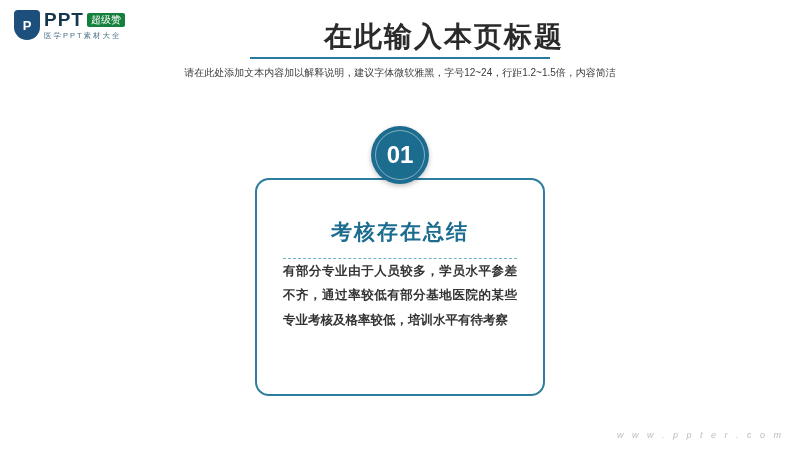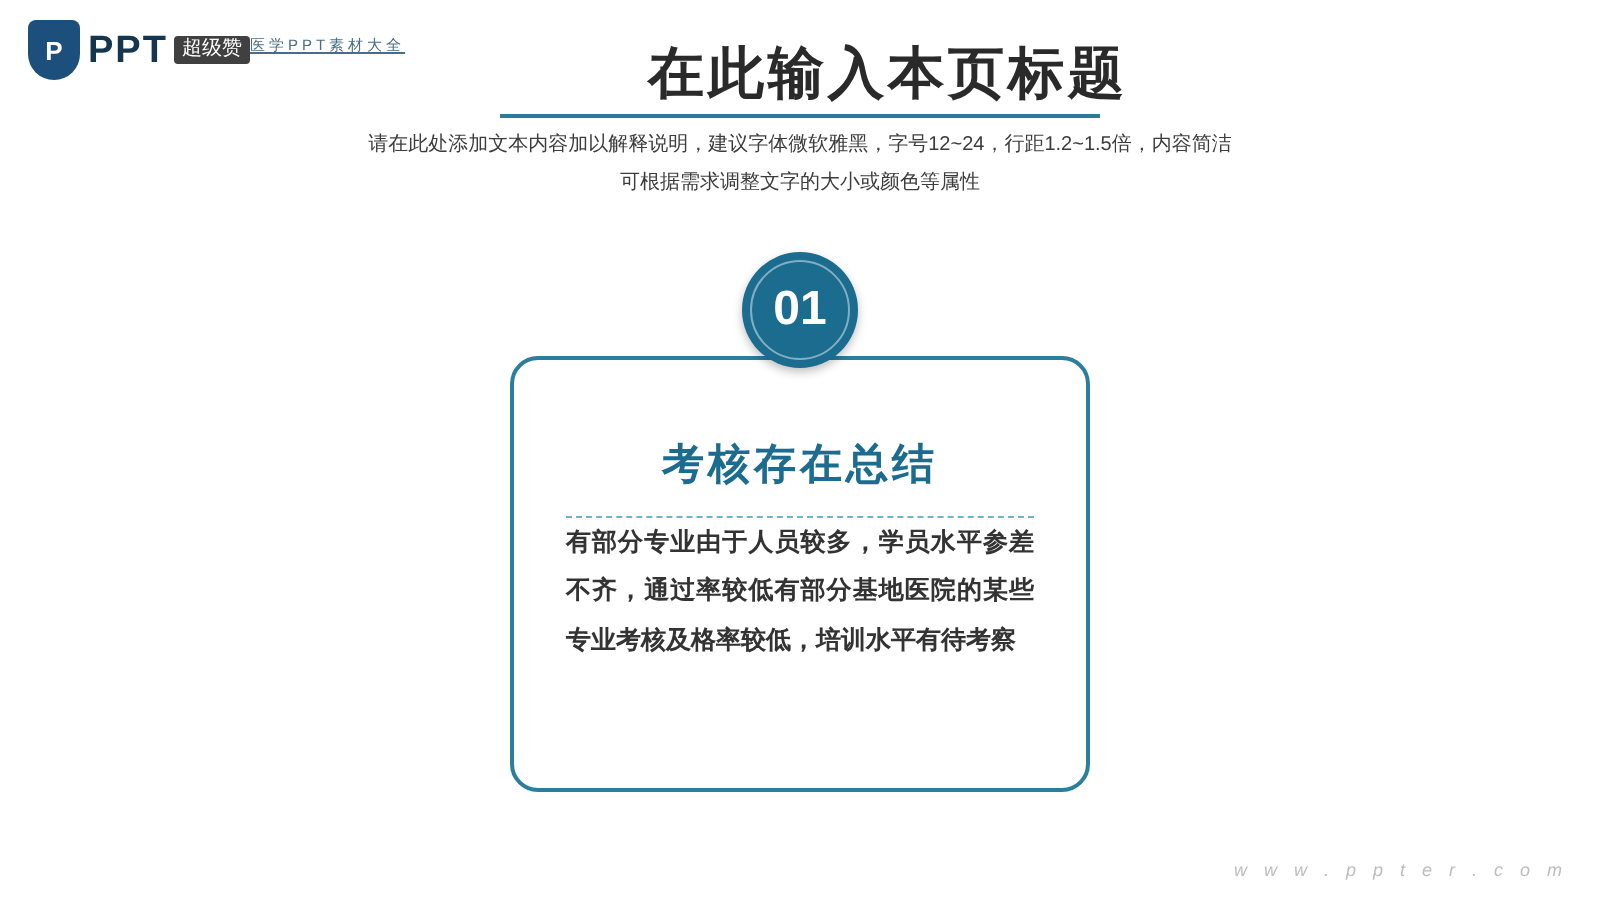--- a/index.html
+++ b/index.html
@@ -32,50 +32,49 @@
     display: flex;
     align-items: center;
     justify-content: center;
     color: #fff;
     font-size: 13px;
     font-weight: bold;
     margin-right: 4px;
   }
   .logo-main {
     display: flex;
-    flex-direction: row;
+    flex-direction: column;
     justify-content: flex-end;
   }
   .logo-row {
     display: flex;
     align-items: center;
   }
   .logo-ppt {
     font-size: 19px;
     font-weight: bold;
     color: #14364f;
     letter-spacing: 1px;
     line-height: 1;
   }
   .logo-tag {
-    background: #404040;
+    background: #15803d;
     color: #fff;
     font-size: 10px;
     padding: 2px 4px;
     margin-left: 3px;
     border-radius: 2px;
     line-height: 1;
   }
   .logo-sub {
     font-size: 7.5px;
     color: #4a6d86;
     letter-spacing: 2px;
     margin-top: 3px;
     line-height: 1;
-    text-decoration: underline;
   }
 
   
   .title {
     position: absolute;
     top: 18px;
     left: 0;
     width: 100%;
     text-align: center;
     font-size: 28px;
@@ -196,21 +195,20 @@
       <span class="logo-tag">超级赞</span>
     </div>
     <div class="logo-sub">医学PPT素材大全</div>
   </div>
 </div>
 
 <div class="title">在此输入本页标题</div>
 <div class="title-rule"></div>
 <div class="subtitle">
   <div>请在此处添加文本内容加以解释说明，建议字体微软雅黑，字号12~24，行距1.2~1.5倍，内容简洁</div>
-  <div>可根据需求调整文字的大小或颜色等属性</div>
 </div>
 
 <div class="cards">
 
   <div class="card-wrap">
     <div class="badge">01</div>
     <div class="card">
       <div class="card-title">考核存在总结</div>
       <div class="dashed"></div>
       <div class="card-body">有部分专业由于人员较多，学员水平参差不齐，通过率较低有部分基地医院的某些专业考核及格率较低，培训水平有待考察</div>

